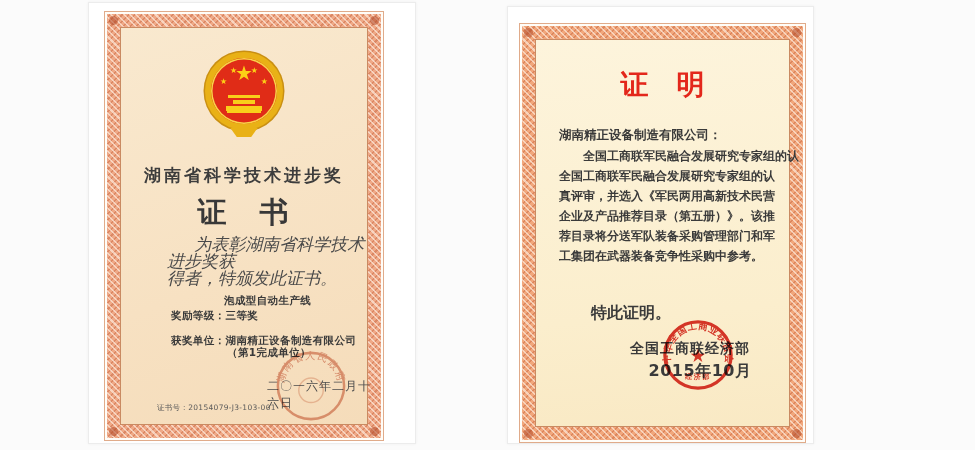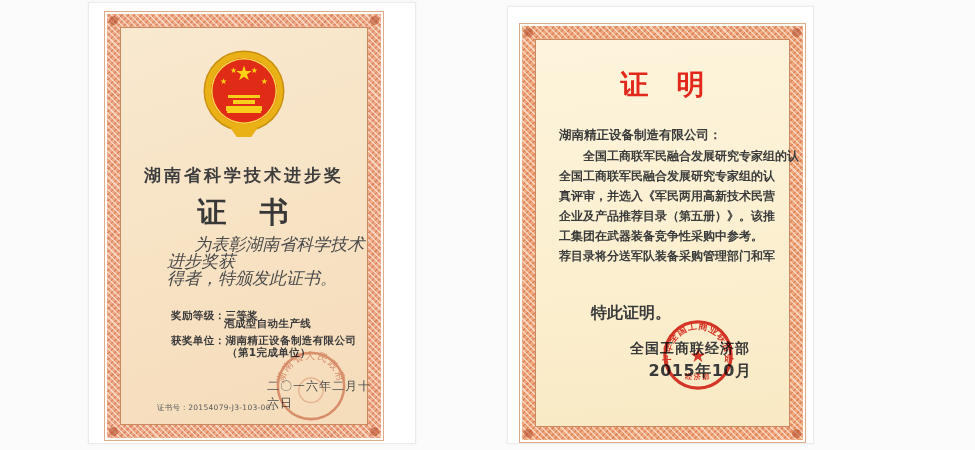--- a/index.html
+++ b/index.html
@@ -86,21 +86,21 @@
     position:absolute; top:224px; left:62px; width:212px;
     font-family:"DejaVu Serif", serif; font-style:italic;
     font-size:17px; line-height:17px; color:#4a4a4a;
   }
   .citation .c1 { text-indent:1.6em; }
   .fld {
     position:absolute; left:66px;
     font-size:10.5px; font-weight:bold; color:#3a3a3a; letter-spacing:.4px;
   }
   .f-proj1   { top:269px; }
-  .f-proj2   { top:282px; left:119px;margin-top:23px; }
+  .f-proj2   { top:282px; left:119px; }
   .f-grade   { top:297px; }
   .f-unit    { top:322px; }
   .f-unitnote{ top:334px; left:122px; }
   .ldate {
     position:absolute; top:366px; left:162px;
     font-size:12px; color:#4c4c4c; letter-spacing:1px;
   }
   .certno {
     position:absolute; top:391px; left:52px;
     font-size:7.5px; color:#5a5a5a; letter-spacing:.3px;
@@ -210,22 +210,22 @@
         <span>明</span>
       </div>
 
       <div class="salut">湖南精正设备制造有限公司：</div>
 
       <div class="rbody">
         <div class="bl">全国工商联军民融合发展研究专家组的认</div>
         <div class="bl">全国工商联军民融合发展研究专家组的认</div>
         <div class="bl">真评审，并选入《军民两用高新技术民营</div>
         <div class="bl">企业及产品推荐目录（第五册）》。该推</div>
+        <div class="bl">荐目录将分送军队装备采购管理部门和军</div>
         <div class="bl">工集团在武器装备竞争性采购中参考。</div>
-        <div class="bl">荐目录将分送军队装备采购管理部门和军</div>
       </div>
 
       <div class="closing">特此证明。</div>
       <div class="issuer">全国工商联经济部</div>
       <div class="rdate">2015年10月</div>
 
       <svg class="seal sealR" viewBox="0 0 100 100">
         <circle class="sealR-ring" cx="50" cy="50" r="46"></circle>
         <path id="arcR" d="M 12,62 A 39,39 0 1 1 88,62" fill="none"></path>
         <text class="sealR-arc" text-anchor="middle">

